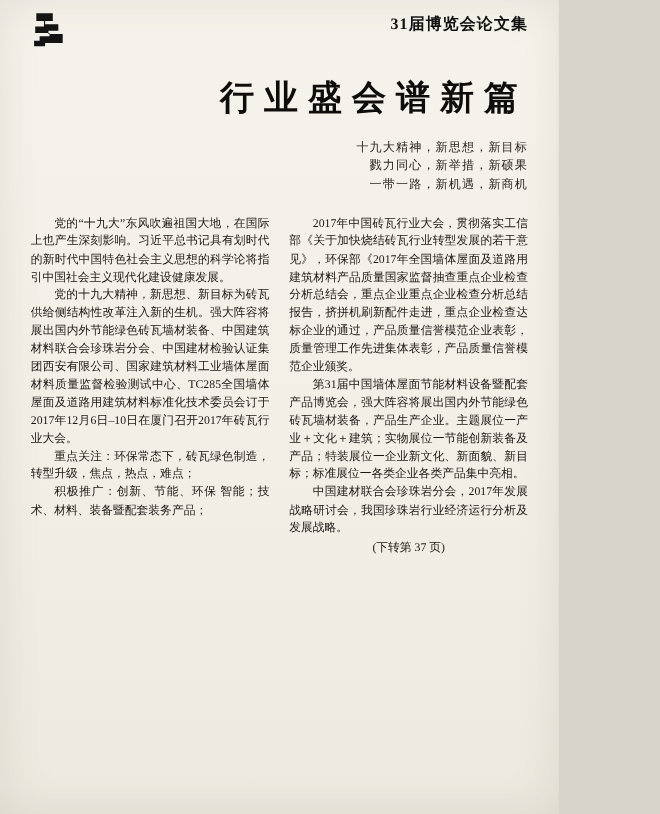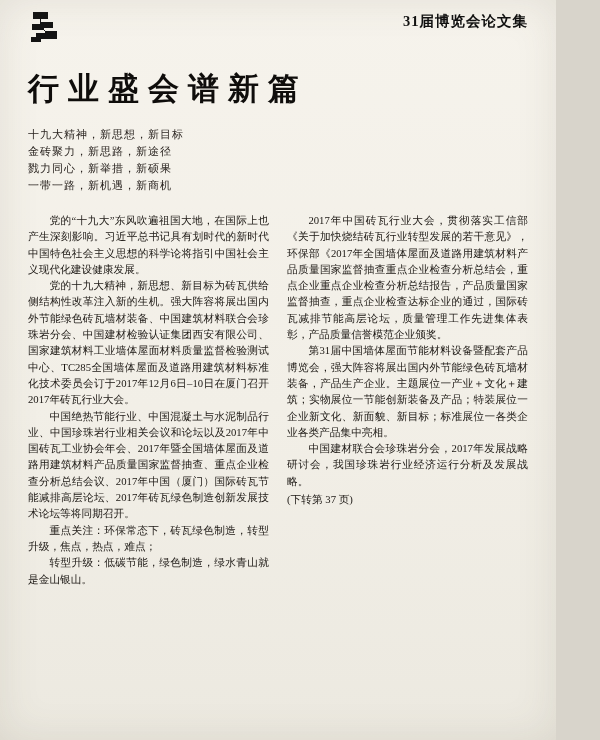--- a/index.html
+++ b/index.html
@@ -3,21 +3,21 @@
 <meta charset="utf-8">
 <style>
   html,body{margin:0;padding:0;}
   body{
     width:600px;height:740px;
     background:#d8d4cb;
     font-family:"Liberation Serif","DejaVu Serif",serif;
   }
   .page{
     position:relative;
-    width:556px;height:740px;
+    width:508px;height:740px;
     box-sizing:border-box;
     padding:8px 28px 14px 28px;
     background:linear-gradient(180deg,#f6f3ec 0%,#f2efe7 55%,#ece9e0 100%);
     color:#1b1713;
     overflow:hidden;
     font-family:Liberation Serif, serif;
   }
   .page:before{
     content:"";position:absolute;inset:0;pointer-events:none;
     box-shadow:inset 0 0 40px rgba(90,80,60,0.12);
@@ -26,40 +26,40 @@
     display:flex;justify-content:space-between;align-items:flex-start;
     height:40px;
   }
   .stamp{width:34px;height:34px;margin-top:2px;}
   .header-title{
     font-size:14.5px;font-weight:bold;letter-spacing:1px;
     margin-top:4px;color:#111;
   }
   h1.title{
     margin:20px 0 16px 0;
-    text-align:left;
+    text-align:right;
     font-size:31px;font-weight:900;
     letter-spacing:9px;color:#0f0d0b;
   }
   .slogans{
-    text-align:left;
+    text-align:right;
     font-size:11px;line-height:17px;
     color:#2a2420;letter-spacing:1px;
     margin-bottom:18px;
   }
   .columns{
     display:flex;gap:18px;
     font-size:10.7px;line-height:16.3px;
     text-align:justify;
     height:520px;overflow:hidden;
   }
   .col{flex:1 1 0;overflow:hidden;}
   .col p{margin:0;text-indent:2em;}
   .footer-note{
-    text-align:left;text-indent:0 !important;
+    text-align:center;text-indent:0 !important;
     margin-top:2px !important;
   }
 </style>
 </head>
 <body>
 
 <div class="page">
 
   <div class="topbar">
     <div class="stamp">
@@ -68,34 +68,32 @@
         <path fill="#141414" d="M3 27h10v5H3z"></path>
       </svg>
     </div>
     <div class="header-title">31届博览会论文集</div>
   </div>
 
   <h1 class="title">行业盛会谱新篇</h1>
 
   <div class="slogans">
     <div>十九大精神，新思想，新目标</div>
-    <div>金砖聚力，新思路，新途径</div>
     <div>戮力同心，新举措，新硕果</div>
     <div>一带一路，新机遇，新商机</div>
   </div>
 
   <div class="columns">
     <div class="col">
       <p>党的“十九大”东风吹遍祖国大地，在国际上也产生深刻影响。习近平总书记具有划时代的新时代中国特色社会主义思想的科学论将指引中国社会主义现代化建设健康发展。</p>
       <p>党的十九大精神，新思想、新目标为砖瓦供给侧结构性改革注入新的生机。强大阵容将展出国内外节能绿色砖瓦墙材装备、中国建筑材料联合会珍珠岩分会、中国建材检验认证集团西安有限公司、国家建筑材料工业墙体屋面材料质量监督检验测试中心、TC285全国墙体屋面及道路用建筑材料标准化技术委员会订于2017年12月6日–10日在厦门召开2017年砖瓦行业大会。</p>
-      <p>中国绝热节能行业、中国混凝土与水泥制品行业、中国珍珠岩行业相关会议和论坛以及2017年中国砖瓦工业协会年会、2017年暨全国墙体屋面及道路用建筑材料产品质量国家监督抽查、重点企业检查分析总结会议、2017年中国（厦门）国际砖瓦节能减排高层论坛、2017年砖瓦绿色制造创新发展技术论坛等将同期召开。</p>
       <p>重点关注：环保常态下，砖瓦绿色制造，转型升级，焦点，热点，难点；</p>
-      <p>转型升级：低碳节能，绿色制造，绿水青山就是金山银山。</p>
+      <p>积极推广：创新、节能、环保  智能；技术、材料、装备暨配套装务产品；</p>
     </div>
     <div class="col">
-      <p>2017年中国砖瓦行业大会，贯彻落实工信部《关于加快烧结砖瓦行业转型发展的若干意见》，环保部《2017年全国墙体屋面及道路用建筑材料产品质量国家监督抽查重点企业检查分析总结会，重点企业重点企业检查分析总结报告，产品质量国家监督抽查，重点企业检查达标企业的通过，国际砖瓦减排节能高层论坛，质量管理工作先进集体表彰，产品质量信誉模范企业颁奖。</p>
+      <p>2017年中国砖瓦行业大会，贯彻落实工信部《关于加快烧结砖瓦行业转型发展的若干意见》，环保部《2017年全国墙体屋面及道路用建筑材料产品质量国家监督抽查重点企业检查分析总结会，重点企业重点企业检查分析总结报告，挤拼机刷新配件走进，重点企业检查达标企业的通过，产品质量信誉模范企业表彰，质量管理工作先进集体表彰，产品质量信誉模范企业颁奖。</p>
       <p>第31届中国墙体屋面节能材料设备暨配套产品博览会，强大阵容将展出国内外节能绿色砖瓦墙材装备，产品生产企业。主题展位一产业＋文化＋建筑；实物展位一节能创新装备及产品；特装展位一企业新文化、新面貌、新目标；标准展位一各类企业各类产品集中亮相。</p>
       <p>中国建材联合会珍珠岩分会，2017年发展战略研讨会，我国珍珠岩行业经济运行分析及发展战略。</p>
       <p class="footer-note">(下转第 37 页)</p>
     </div>
   </div>
 
 </div>
 
 </body></html>

